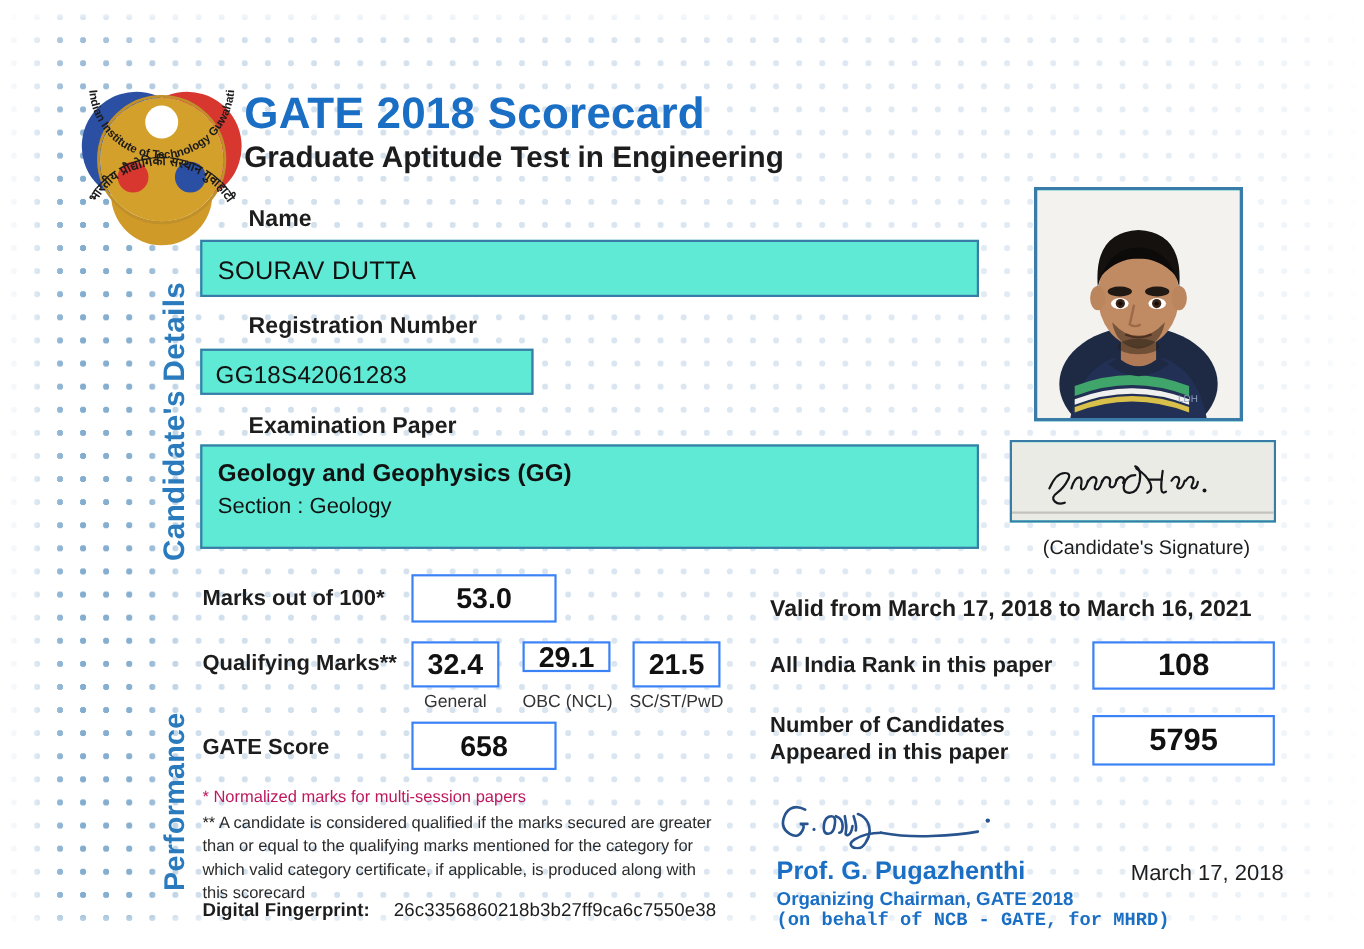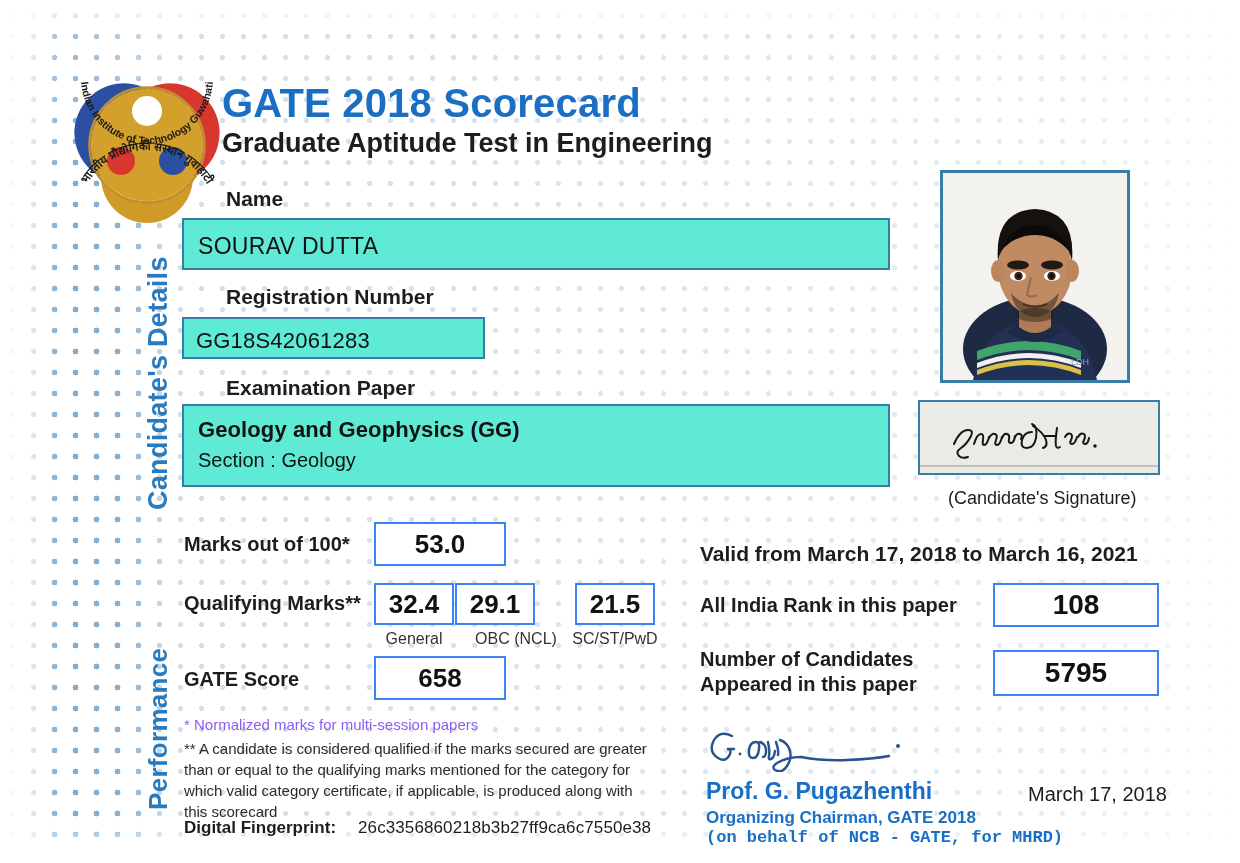--- a/index.html
+++ b/index.html
@@ -68,21 +68,21 @@
 
   #lb-name{left:226px;top:187px;}
   #bx-name{left:182px;top:218px;width:708px;height:52px;}
   #v-name{left:14px;top:13px;font-size:23px;letter-spacing:.3px;}
 
   #lb-reg{left:226px;top:285px;}
   #bx-reg{left:182px;top:317px;width:303px;height:42px;}
   #v-reg{left:12px;top:9px;font-size:22px;letter-spacing:.2px;}
 
   #lb-exam{left:226px;top:376px;}
-  #bx-exam{left:182px;top:404px;width:708px;height:83px;}
+  #bx-exam{left:182px;top:404px;width:708px;height:95px;}
   #v-exam1{left:14px;top:11px;font-size:22px;font-weight:bold;letter-spacing:.1px;}
   #v-exam2{left:14px;top:43px;font-size:20px;font-weight:normal;}
 
   
   #bx-photo{left:940px;top:170px;width:190px;height:213px;border:3px solid #3a7ca8;}
   #bx-sign{left:918px;top:400px;width:242px;height:75px;border:2px solid #3a7ca8;}
   #cap-sign{
     position:absolute;left:948px;top:488px;font-size:18px;color:#1d1d1d;white-space:nowrap;
   }
 
@@ -91,41 +91,41 @@
   .pbox{position:absolute;border:2px solid #3b82f6;background:#fff;box-sizing:border-box;
         display:flex;align-items:center;justify-content:center;}
   .pbox span{font-size:26px;font-weight:bold;color:#111;}
   .cat{position:absolute;font-size:16px;color:#333;white-space:nowrap;text-align:center;}
 
   #lb-marks{left:184px;top:533px;}
   #bx-marks{left:374px;top:522px;width:132px;height:44px;}
 
   #lb-qual{left:184px;top:592px;}
   #bx-q1{left:374px;top:583px;width:80px;height:42px;}
-  #bx-q2{left:455px;top:583px;width:80px;height:42px;text-align:right;}
+  #bx-q2{left:475px;top:583px;width:80px;height:28px;text-align:right;}
   #bx-q3{left:575px;top:583px;width:80px;height:42px;}
   #cat1{left:374px;top:630px;width:80px;}
   #cat2{left:470px;top:630px;width:92px;}
   #cat3{left:568px;top:630px;width:94px;}
 
   #lb-score{left:184px;top:668px;}
   #bx-score{left:374px;top:656px;width:132px;height:44px;}
 
   #lb-valid{left:700px;top:542px;font-size:21px;}
   #lb-rank{left:700px;top:594px;font-size:20px;}
   #bx-rank{left:993px;top:583px;width:166px;height:44px;}
   #bx-rank span{font-size:28px;}
   #lb-cand1{left:700px;top:648px;font-size:20px;}
   #lb-cand2{left:700px;top:673px;font-size:20px;}
   #bx-cand{left:993px;top:650px;width:166px;height:46px;}
   #bx-cand span{font-size:28px;}
 
   
   #notes{position:absolute;left:184px;top:714px;width:470px;}
-  #notes .n1{font-size:15px;color:#8b5cf6;line-height:21px;}
+  #notes .n1{font-size:15px;color:#be185d;line-height:21px;}
   #notes .n2{font-size:15px;color:#2b2b2b;line-height:21px;margin-top:3px;}
   #fp{position:absolute;left:184px;top:818px;font-size:17px;font-weight:bold;color:#1d1d1d;white-space:nowrap;text-align:center;}
   #fp .hash{font-weight:normal;font-size:17px;margin-left:22px;letter-spacing:.1px;}
 
   
   #chairsig{position:absolute;left:706px;top:724px;width:230px;height:48px;}
   #chairname{position:absolute;left:706px;top:778px;font-size:23px;font-weight:bold;color:#1a6fc4;white-space:nowrap;}
   #chairrole1{position:absolute;left:706px;top:808px;font-size:17px;font-weight:bold;color:#1a6fc4;white-space:nowrap;}
   #chairrole2{position:absolute;left:706px;top:828px;font-size:17px;font-weight:bold;color:#1a6fc4;white-space:nowrap;font-family:Liberation Mono, monospace;}
   #issuedate{position:absolute;left:1028px;top:783px;font-size:20px;color:#1d1d1d;white-space:nowrap;}

